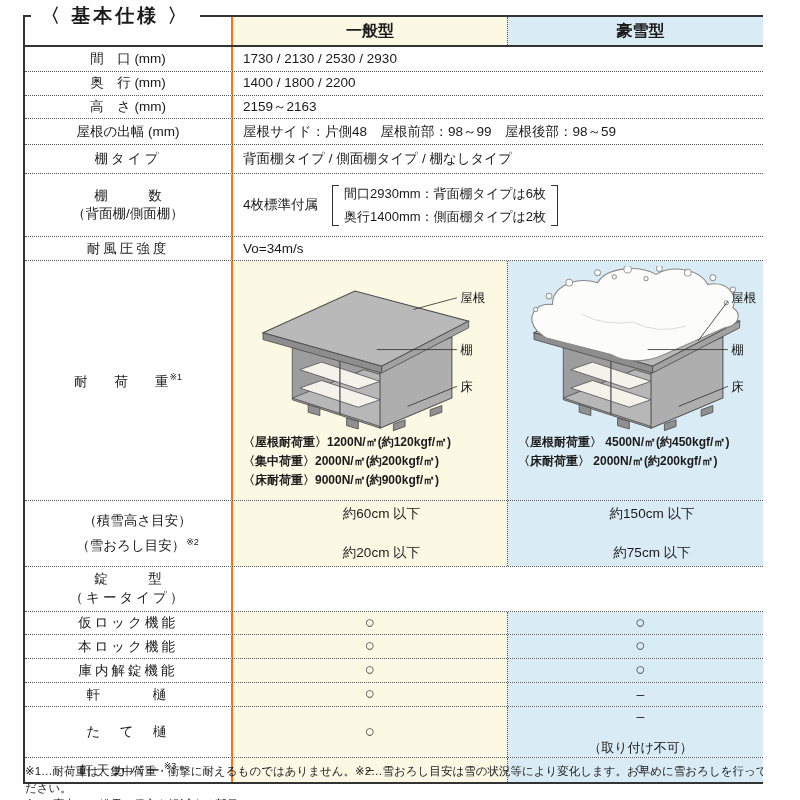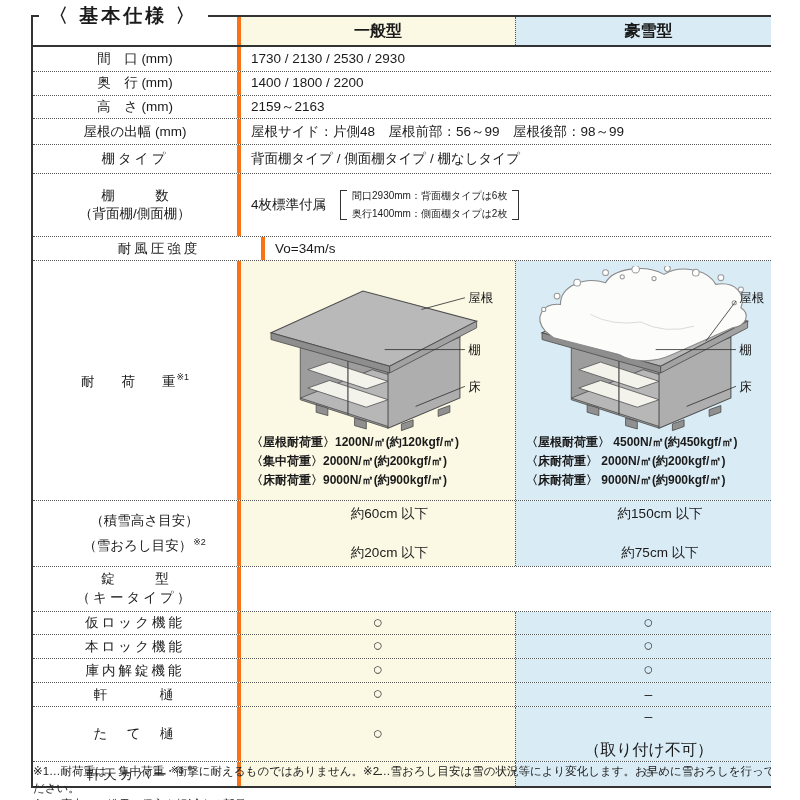--- a/index.html
+++ b/index.html
@@ -1,50 +1,50 @@
 <!DOCTYPE html>
 <html style="--std-bg: #FBF8E3; --snow-bg: #D9EBF5;"><head>
 <meta charset="utf-8">
 <style>
   html,body{margin:0;padding:0;background:#fff;}
   .page{position:relative;width:763px;height:800px;background:#ffffff;
-        font-family:"Liberation Sans","DejaVu Sans",sans-serif;color:#1a1a1a;overflow:hidden;margin-left:8px;}
+        font-family:"Liberation Sans","DejaVu Sans",sans-serif;color:#1a1a1a;overflow:hidden;}
   .spec-table{position:absolute;left:23px;top:15px;width:752px;border:2px solid #333;
               background:#fff;box-sizing:border-box;}
   .table-title{position:absolute;left:6px;top:-14px;background:#fff;padding:0 10px;
                font-size:19px;font-weight:bold;letter-spacing:3px;white-space:nowrap;}
   .trow{display:grid;grid-template-columns:208px 274px 266px;box-sizing:border-box;}
   .trow + .trow{border-top:1.5px dotted #555;}
   .r-header{border-bottom:2px solid #333;}
   .r-header + .trow{border-top:none;}
   .cell{display:flex;align-items:center;box-sizing:border-box;font-size:13.5px;line-height:1.35;}
-  .lbl{border-right:4px solid #f97316;justify-content:center;text-align:center;
+  .lbl{border-right:2px solid #f97316;justify-content:center;text-align:center;
        flex-direction:column;padding:2px 4px;}
   .val{padding:2px 10px;background:#fff;}
   .span2{grid-column:2/4;}
   .std{background:var(--std-bg);}
   .snowc{background:var(--snow-bg);border-left:1.5px dotted #555;}
   .center{justify-content:center;text-align:center;gap:13px;}
   .col{flex-direction:column;}
   .hdr{justify-content:center;font-size:16px;font-weight:700;}
   .lsp{letter-spacing:3px;}
   sup.ref{font-size:9px;vertical-align:super;letter-spacing:0;margin-left:1px;}
   .r-header{min-height:30px;}
   .r-s{min-height:24px;} .r-s2{min-height:22px;}
   .r-yane{min-height:26px;} .r-tana{min-height:29px;}
-  .r-tanasu{min-height:63px;} .r-wind{min-height:24px;padding-left:24px;}
+  .r-tanasu{min-height:63px;} .r-wind{min-height:24px;}
   .r-load{min-height:240px;} .r-snowload{min-height:56px;}
   .r-lock{min-height:45px;} .r-feat{min-height:23px;}
   .r-noki{min-height:24px;} .r-tate{min-height:39px;} .r-tenjo{min-height:25px;}
   .bracket-wrap{display:flex;align-items:stretch;margin-left:14px;}
   .bl,.br{width:7px;box-sizing:border-box;margin:3px 0;}
   .bl{border:1.5px solid #333;border-right:none;}
   .br{border:1.5px solid #333;border-left:none;}
   .bracket-lines{display:flex;flex-direction:column;justify-content:space-around;
-                 padding:0 5px;font-size:10px;line-height:1.8;}
+                 padding:0 5px;font-size:13px;line-height:1.8;}
   .loadcell{flex-direction:column;justify-content:flex-start;align-items:center;padding:5px 4px 4px 4px;}
   .load-lines{align-self:stretch;padding-left:6px;font-size:12px;line-height:1.55;white-space:nowrap;font-weight:bold;}
   .two-line{line-height:1.9;padding-left:23px;}
   .circ{font-size:17px;color:#444;}
   .dash{font-size:14px;color:#333;}
   .footnotes{position:absolute;left:25px;top:763px;width:762px;font-size:11.5px;line-height:1.45;color:#222;}
   svg text{font-family:"Liberation Sans","DejaVu Sans",sans-serif;font-size:15px;fill:#1a1a1a;}
 </style>
 </head>
 <body>
@@ -67,21 +67,21 @@
     <div class="trow r-s">
       <div class="cell lbl">奥　行 (mm)</div>
       <div class="cell val span2">1400 / 1800 / 2200</div>
     </div>
     <div class="trow r-s2">
       <div class="cell lbl">高　さ (mm)</div>
       <div class="cell val span2">2159～2163</div>
     </div>
     <div class="trow r-yane">
       <div class="cell lbl">屋根の出幅 (mm)</div>
-      <div class="cell val span2">屋根サイド：片側48　屋根前部：56～99　屋根後部：98～99</div>
+      <div class="cell val span2">屋根サイド：片側48　屋根前部：98～99　屋根後部：98～59</div>
     </div>
     <div class="trow r-tana">
       <div class="cell lbl lsp">棚タイプ</div>
       <div class="cell val span2">背面棚タイプ / 側面棚タイプ / 棚なしタイプ</div>
     </div>
 
     <div class="trow r-tanasu">
       <div class="cell lbl">
         <span>棚　　　数</span>
         <span>（背面棚/側面棚）</span>
@@ -174,21 +174,20 @@
           <line x1="208" y1="90" x2="244" y2="42" stroke="#333" stroke-width="1"></line>
           <line x1="148" y1="100" x2="244" y2="100" stroke="#333" stroke-width="1"></line>
           <line x1="185" y1="168" x2="244" y2="144" stroke="#333" stroke-width="1"></line>
           <text x="248" y="43">屋根</text>
           <text x="248" y="105">棚</text>
           <text x="248" y="149">床</text>
         </svg>
         <div class="load-lines">
           <div>〈屋根耐荷重〉 4500N/㎡(約450kgf/㎡)</div>
           <div>〈床耐荷重〉 2000N/㎡(約200kgf/㎡)</div>
-          <div>〈床耐荷重〉 9000N/㎡(約900kgf/㎡)</div>
         </div>
       </div>
     </div>
 
     <div class="trow r-snowload">
       <div class="cell lbl two-line">
         <span>（積雪高さ目安）</span>
         <span><span>（雪おろし目安）</span><sup class="ref">※2</sup></span>
       </div>
       <div class="cell std center col two-line">
@@ -226,21 +225,21 @@
     <div class="trow r-noki">
       <div class="cell lbl lsp">軒　　　樋</div>
       <div class="cell std center circ">○</div>
       <div class="cell snowc center dash">–</div>
     </div>
     <div class="trow r-tate">
       <div class="cell lbl lsp">た　て　樋</div>
       <div class="cell std center circ">○</div>
       <div class="cell snowc center col">
         <span class="dash">–</span>
-        <span style="font-size:16px;">（取り付け不可）</span>
+        <span style="font-size:13px;">（取り付け不可）</span>
       </div>
     </div>
     <div class="trow r-tenjo">
       <div class="cell lbl">
         <span><span class="lsp">軒天カバー</span><sup class="ref">※3</sup></span>
       </div>
       <div class="cell std center dash">–</div>
       <div class="cell snowc center circ">○</div>
     </div>
   </div>

